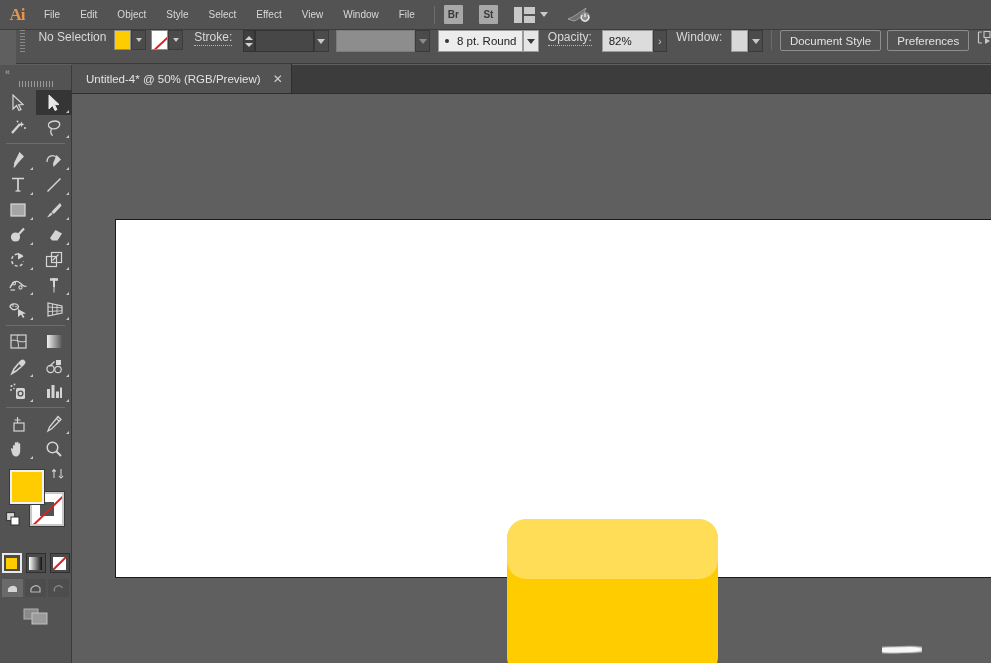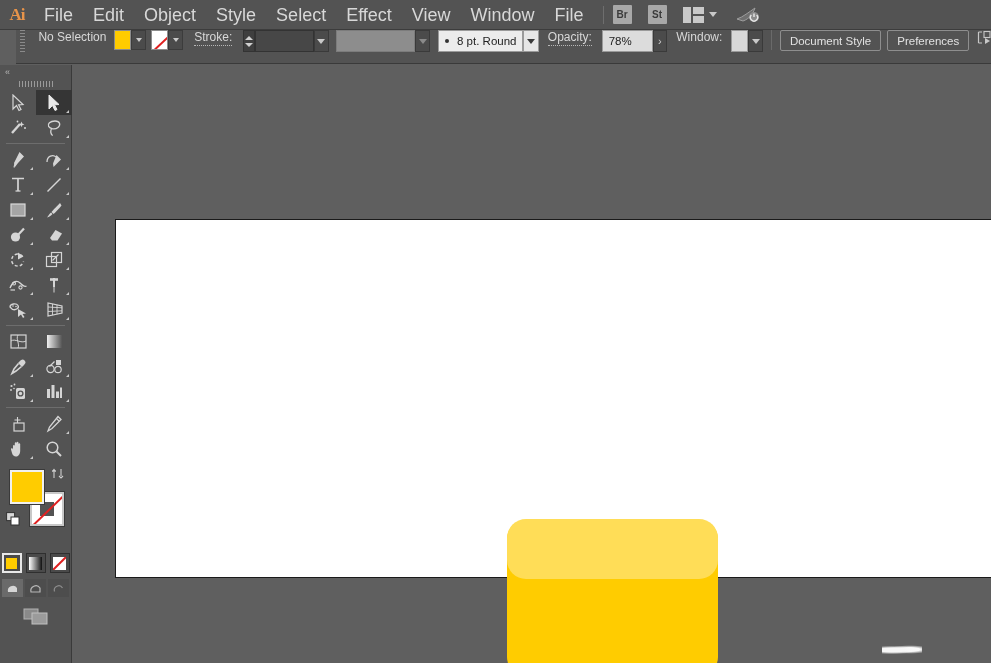--- a/index.html
+++ b/index.html
@@ -19,21 +19,21 @@
     background:#535353; display:flex; align-items:center;
     border-bottom:1px solid #3c3c3c;
   }
   .ai-logo {
     width:34px; height:30px; display:flex; align-items:center; justify-content:center;
     color:#e8944a; font-size:17px; font-weight:bold; letter-spacing:-1px;
     font-family:"Liberation Serif", serif;
   }
   .menu-item {
     padding:0 10px; height:30px; line-height:30px; color:#d8d8d8;
-    font-size:18px; cursor:default; white-space:nowrap;
+    font-size:10px; cursor:default; white-space:nowrap;
   }
   .menu-sep {
     width:1px; height:18px; background:#6e6e6e; margin:0 9px;
   }
   .app-chip {
     width:19px; height:19px; background:#a8a8a8; color:#3a3a3a;
     font-size:10px; display:flex; align-items:center; justify-content:center;
     margin-right:16px; border-radius:1px; font-weight:bold;
   }
   .ws-icon { display:flex; align-items:center; gap:5px; margin-right:4px; }
@@ -282,21 +282,21 @@
     </div>
     <div class="drop-btn">
       <div class="chev"></div>
     </div>
 
     <div style="width:12px"></div>
     <div class="cb-label">
       <span class="dotted-label">Opacity:</span>
     </div>
     <div style="width:5px"></div>
-    <div class="opacity-field" style="width:62px">78%</div>
+    <div class="opacity-field" style="width:62px">82%</div>
     <div class="arrow-btn">›</div>
 
     <div style="width:12px"></div>
     <div class="cb-label">Window:</div>
     <div style="width:4px"></div>
     <div class="style-swatch"></div>
     <div class="drop-btn dark">
       <div class="chev"></div>
     </div>
 
@@ -309,20 +309,26 @@
       <svg width="17" height="15" viewBox="0 0 17 15">
         <path d="M1.5 2 L1.5 13" stroke="#c8c8c8" stroke-width="1.2" fill="none"></path>
         <path d="M1.5 2 L5 2 M1.5 13 L5 13" stroke="#c8c8c8" stroke-width="1.2"></path>
         <rect x="7" y="1.5" width="6" height="6" fill="none" stroke="#c8c8c8" stroke-width="1.1"></rect>
         <path d="M8 8 L8 14 L13 11 Z" fill="#c8c8c8"></path>
       </svg>
       <div class="chev"></div>
     </div>
   </div>
 
+  <div class="tabbar">
+    <div class="doc-tab">
+      <span class="title">Untitled-4* @ 50% (RGB/Preview)</span>
+      <span class="close">✕</span>
+    </div>
+  </div>
 
   <div class="toolpanel">
     <div class="tp-head">
       <span class="dchev">«</span>
     </div>
     <div class="tp-grip">
         <i></i>
       </div>
 
     <div class="tool-grid">

